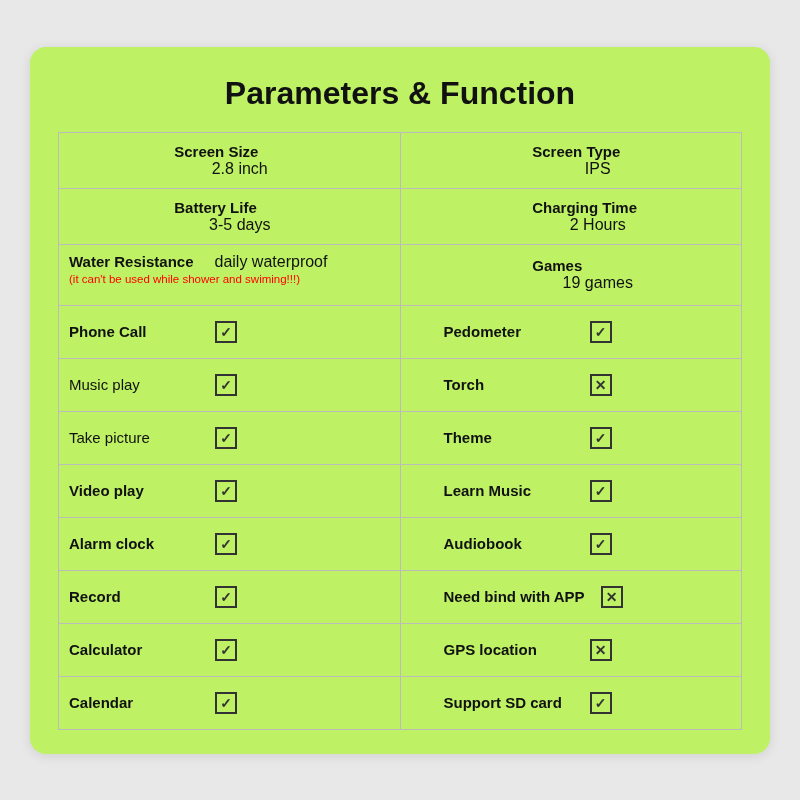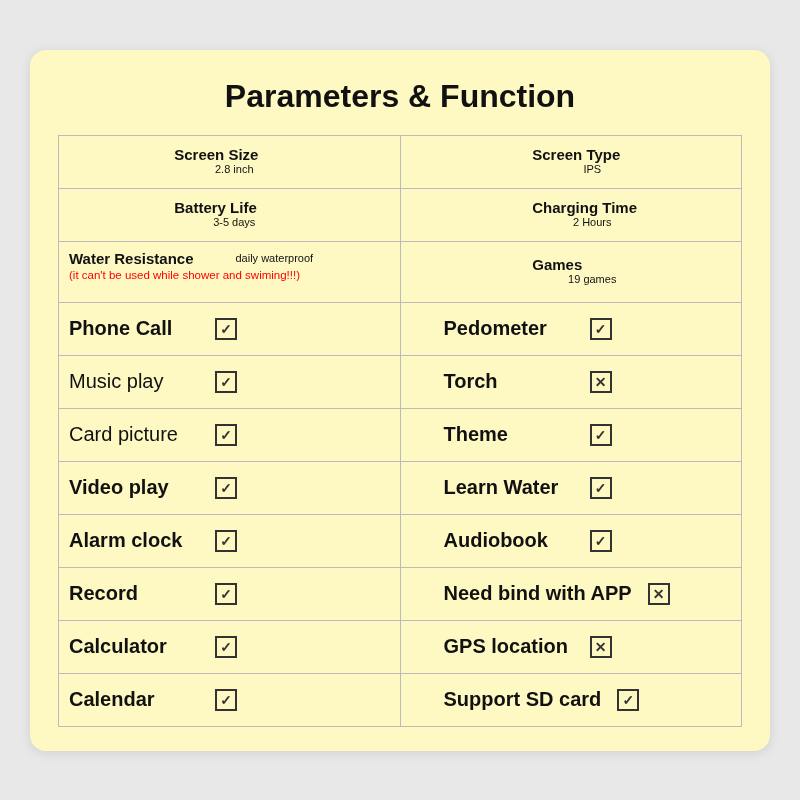--- a/index.html
+++ b/index.html
@@ -7,21 +7,21 @@
       background: #e8e8e8;
       font-family: Arial, sans-serif;
       display: flex;
       justify-content: center;
       align-items: center;
       width: 800px;
       height: 800px;
       overflow: hidden;
     }
     .card {
-      background: #fef9c3;
+      background: #bef264;
       border-radius: 16px;
       padding: 28px 28px 24px 28px;
       width: 740px;
       box-shadow: 0 2px 12px rgba(0,0,0,0.10);
     }
     .page-title {
       text-align: center;
       font-size: 32px;
       font-weight: 900;
       color: #111;
@@ -46,23 +46,23 @@
       flex-direction: column;
     }
     .cell-label {
       font-weight: 700;
       font-size: 15px;
       color: #111;
       min-width: 110px;
     }
     .cell-value {
       font-weight: 400;
-      font-size: 11px;
-      color: #111;
-      margin-left: 10px;
+      font-size: 16px;
+      color: #111;
+      margin-left: 21px;
     }
     .check-icon {
       display: inline-block;
       width: 22px;
       height: 22px;
       border: 2px solid #333;
       text-align: center;
       line-height: 18px;
       font-size: 14px;
       font-weight: 700;
@@ -86,38 +86,37 @@
     .water-cell {
       display: flex;
       flex-direction: column;
       align-items: flex-start;
       padding: 8px 10px;
       min-height: 60px;
     }
     .water-top {
       display: flex;
       align-items: center;
-      gap: 32px;
     }
     .water-note {
       color: red;
       font-size: 11.5px;
       margin-top: 2px;
     }
     .left-td { width: 50%; }
     .right-td { width: 50%; padding-left: 33px; }
     .feature-cell {
       display: flex;
       align-items: center;
       padding: 10px 10px;
       min-height: 52px;
     }
     .feature-label {
       font-weight: 700;
-      font-size: 20px;
+      font-size: 15px;
       color: #111;
       min-width: 130px;
     }
     .feature-label.normal {
       font-weight: 400;
     }
   </style>
 </head>
 <body>
 
@@ -198,41 +197,41 @@
           <td class="right-td">
             <div class="feature-cell">
               <span class="feature-label">Torch</span>
               <span class="cross-icon">✕</span>
             </div>
           </td>
         </tr>
         <tr>
           <td class="left-td">
             <div class="feature-cell">
-              <span class="feature-label normal">Card picture</span>
+              <span class="feature-label normal">Take picture</span>
               <span class="check-icon">✓</span>
             </div>
           </td>
           <td class="right-td">
             <div class="feature-cell">
               <span class="feature-label">Theme</span>
               <span class="check-icon">✓</span>
             </div>
           </td>
         </tr>
         <tr>
           <td class="left-td">
             <div class="feature-cell">
               <span class="feature-label">Video play</span>
               <span class="check-icon">✓</span>
             </div>
           </td>
           <td class="right-td">
             <div class="feature-cell">
-              <span class="feature-label">Learn Water</span>
+              <span class="feature-label">Learn Music</span>
               <span class="check-icon">✓</span>
             </div>
           </td>
         </tr>
         <tr>
           <td class="left-td">
             <div class="feature-cell">
               <span class="feature-label">Alarm clock</span>
               <span class="check-icon">✓</span>
             </div>

